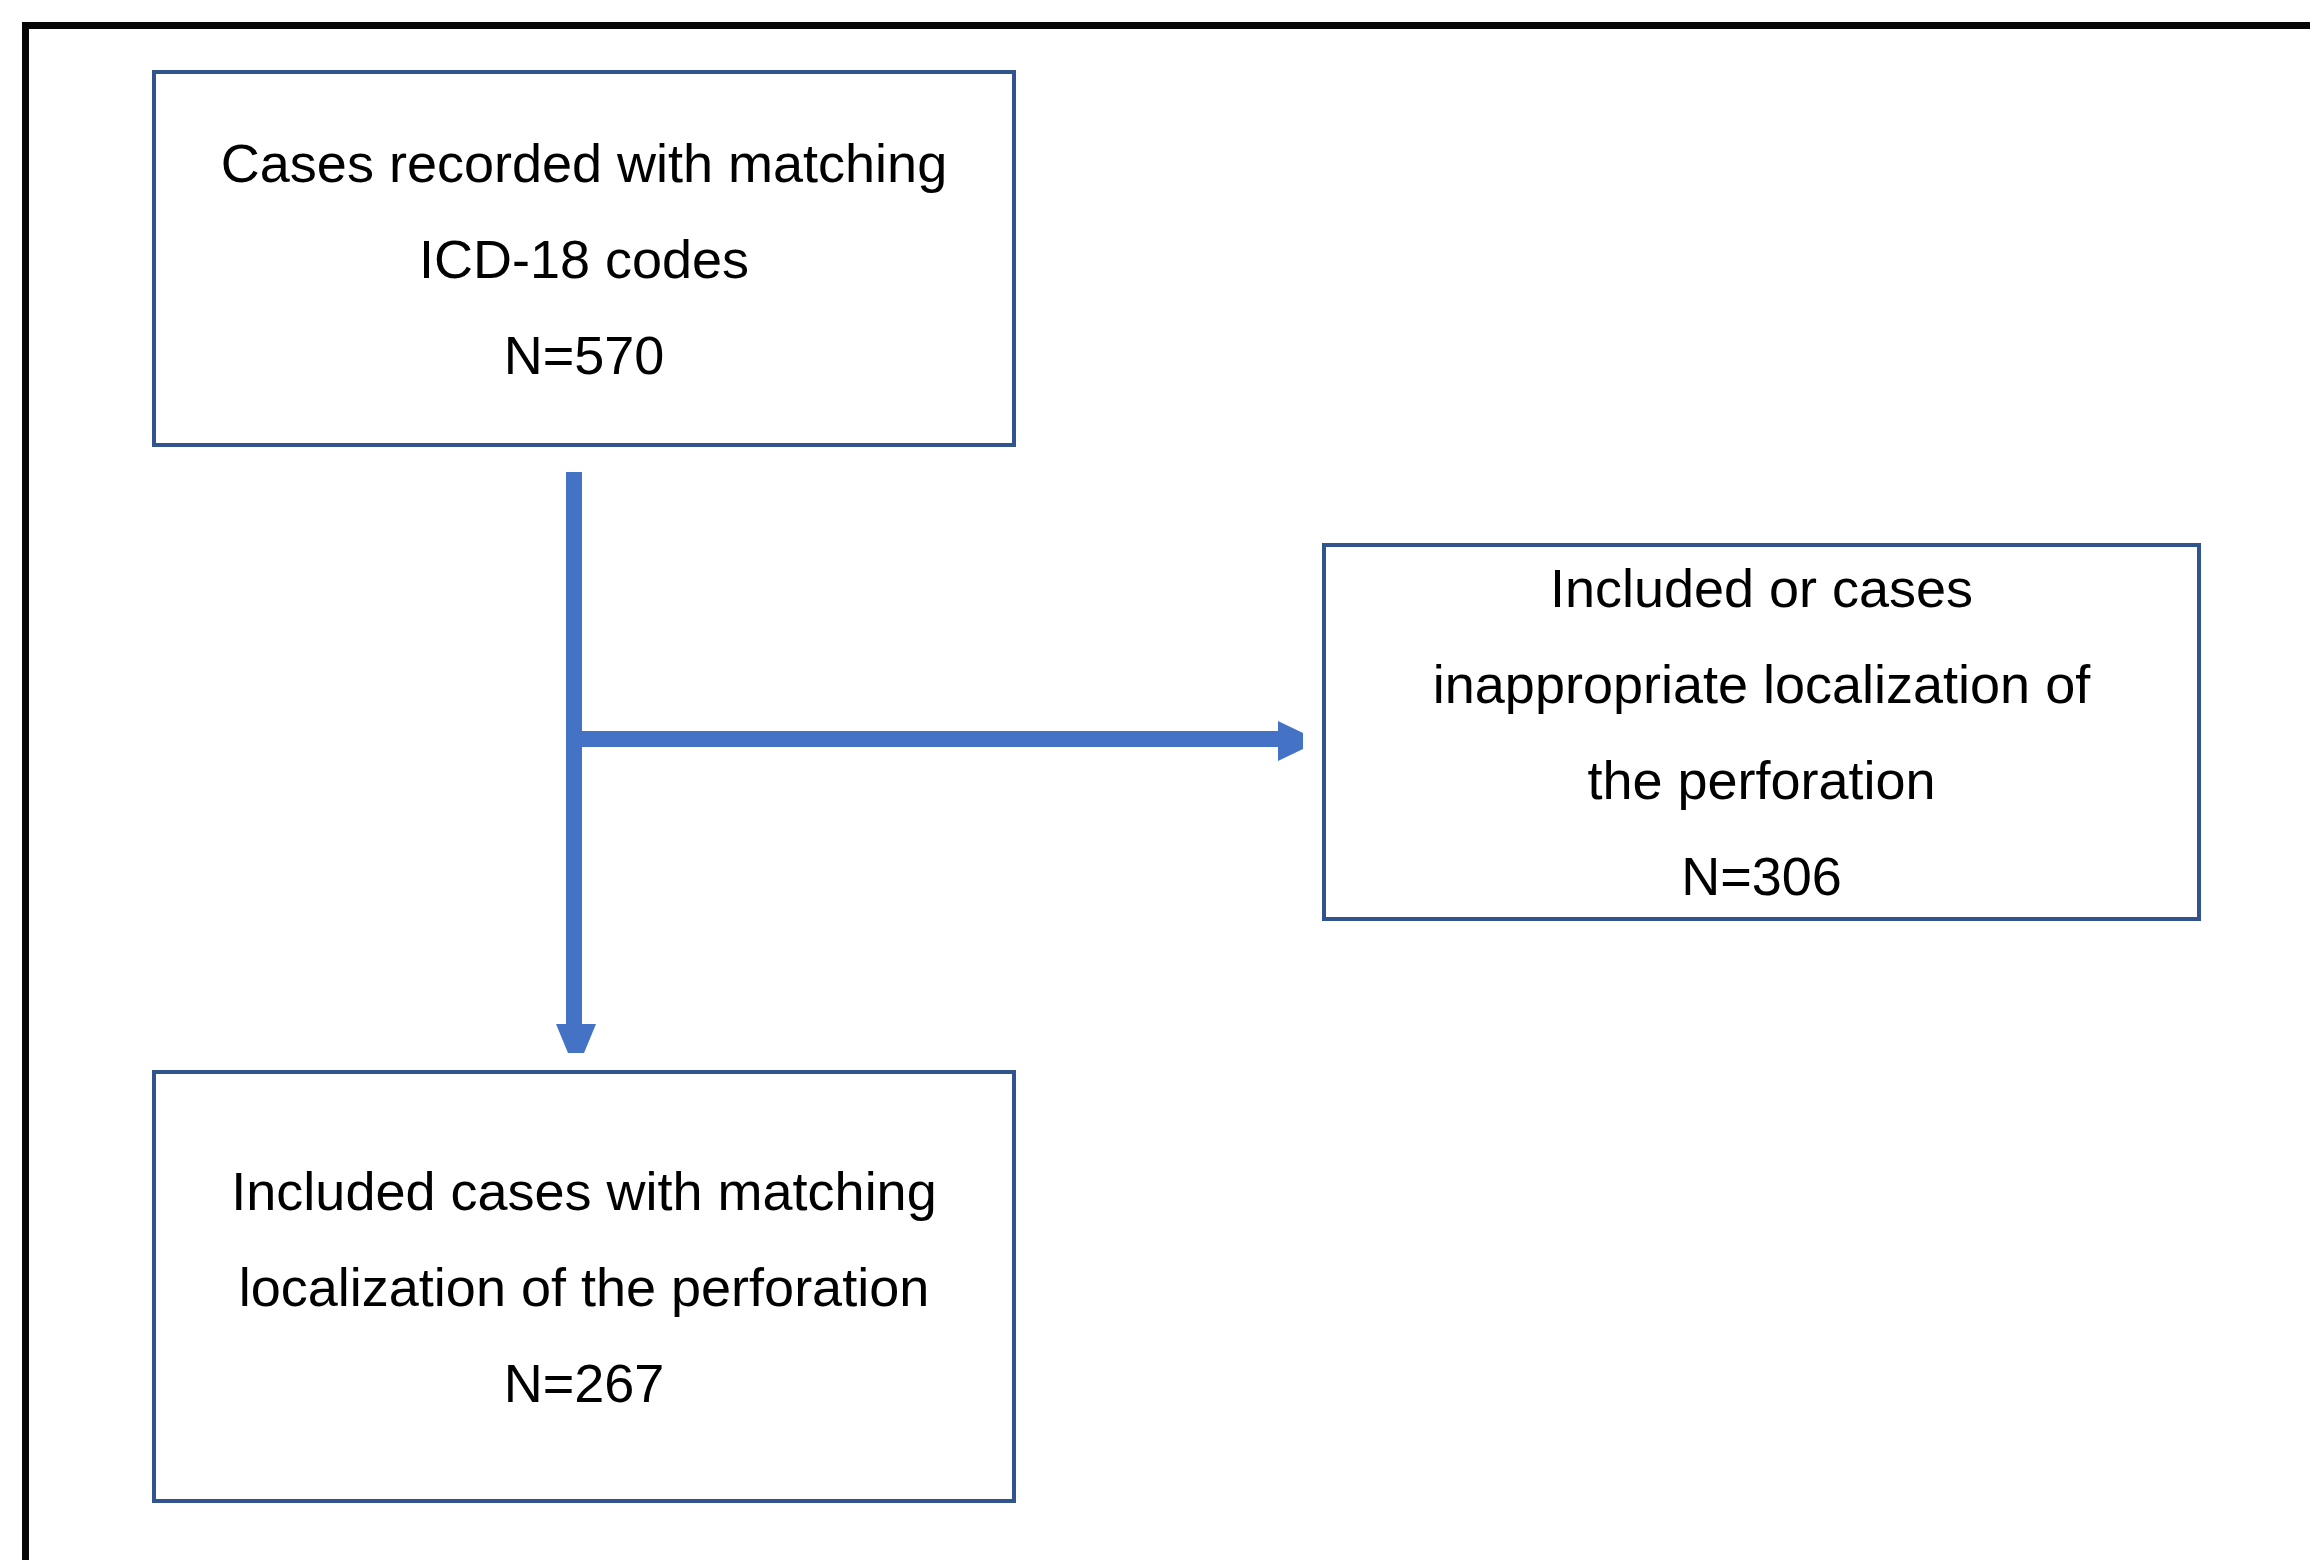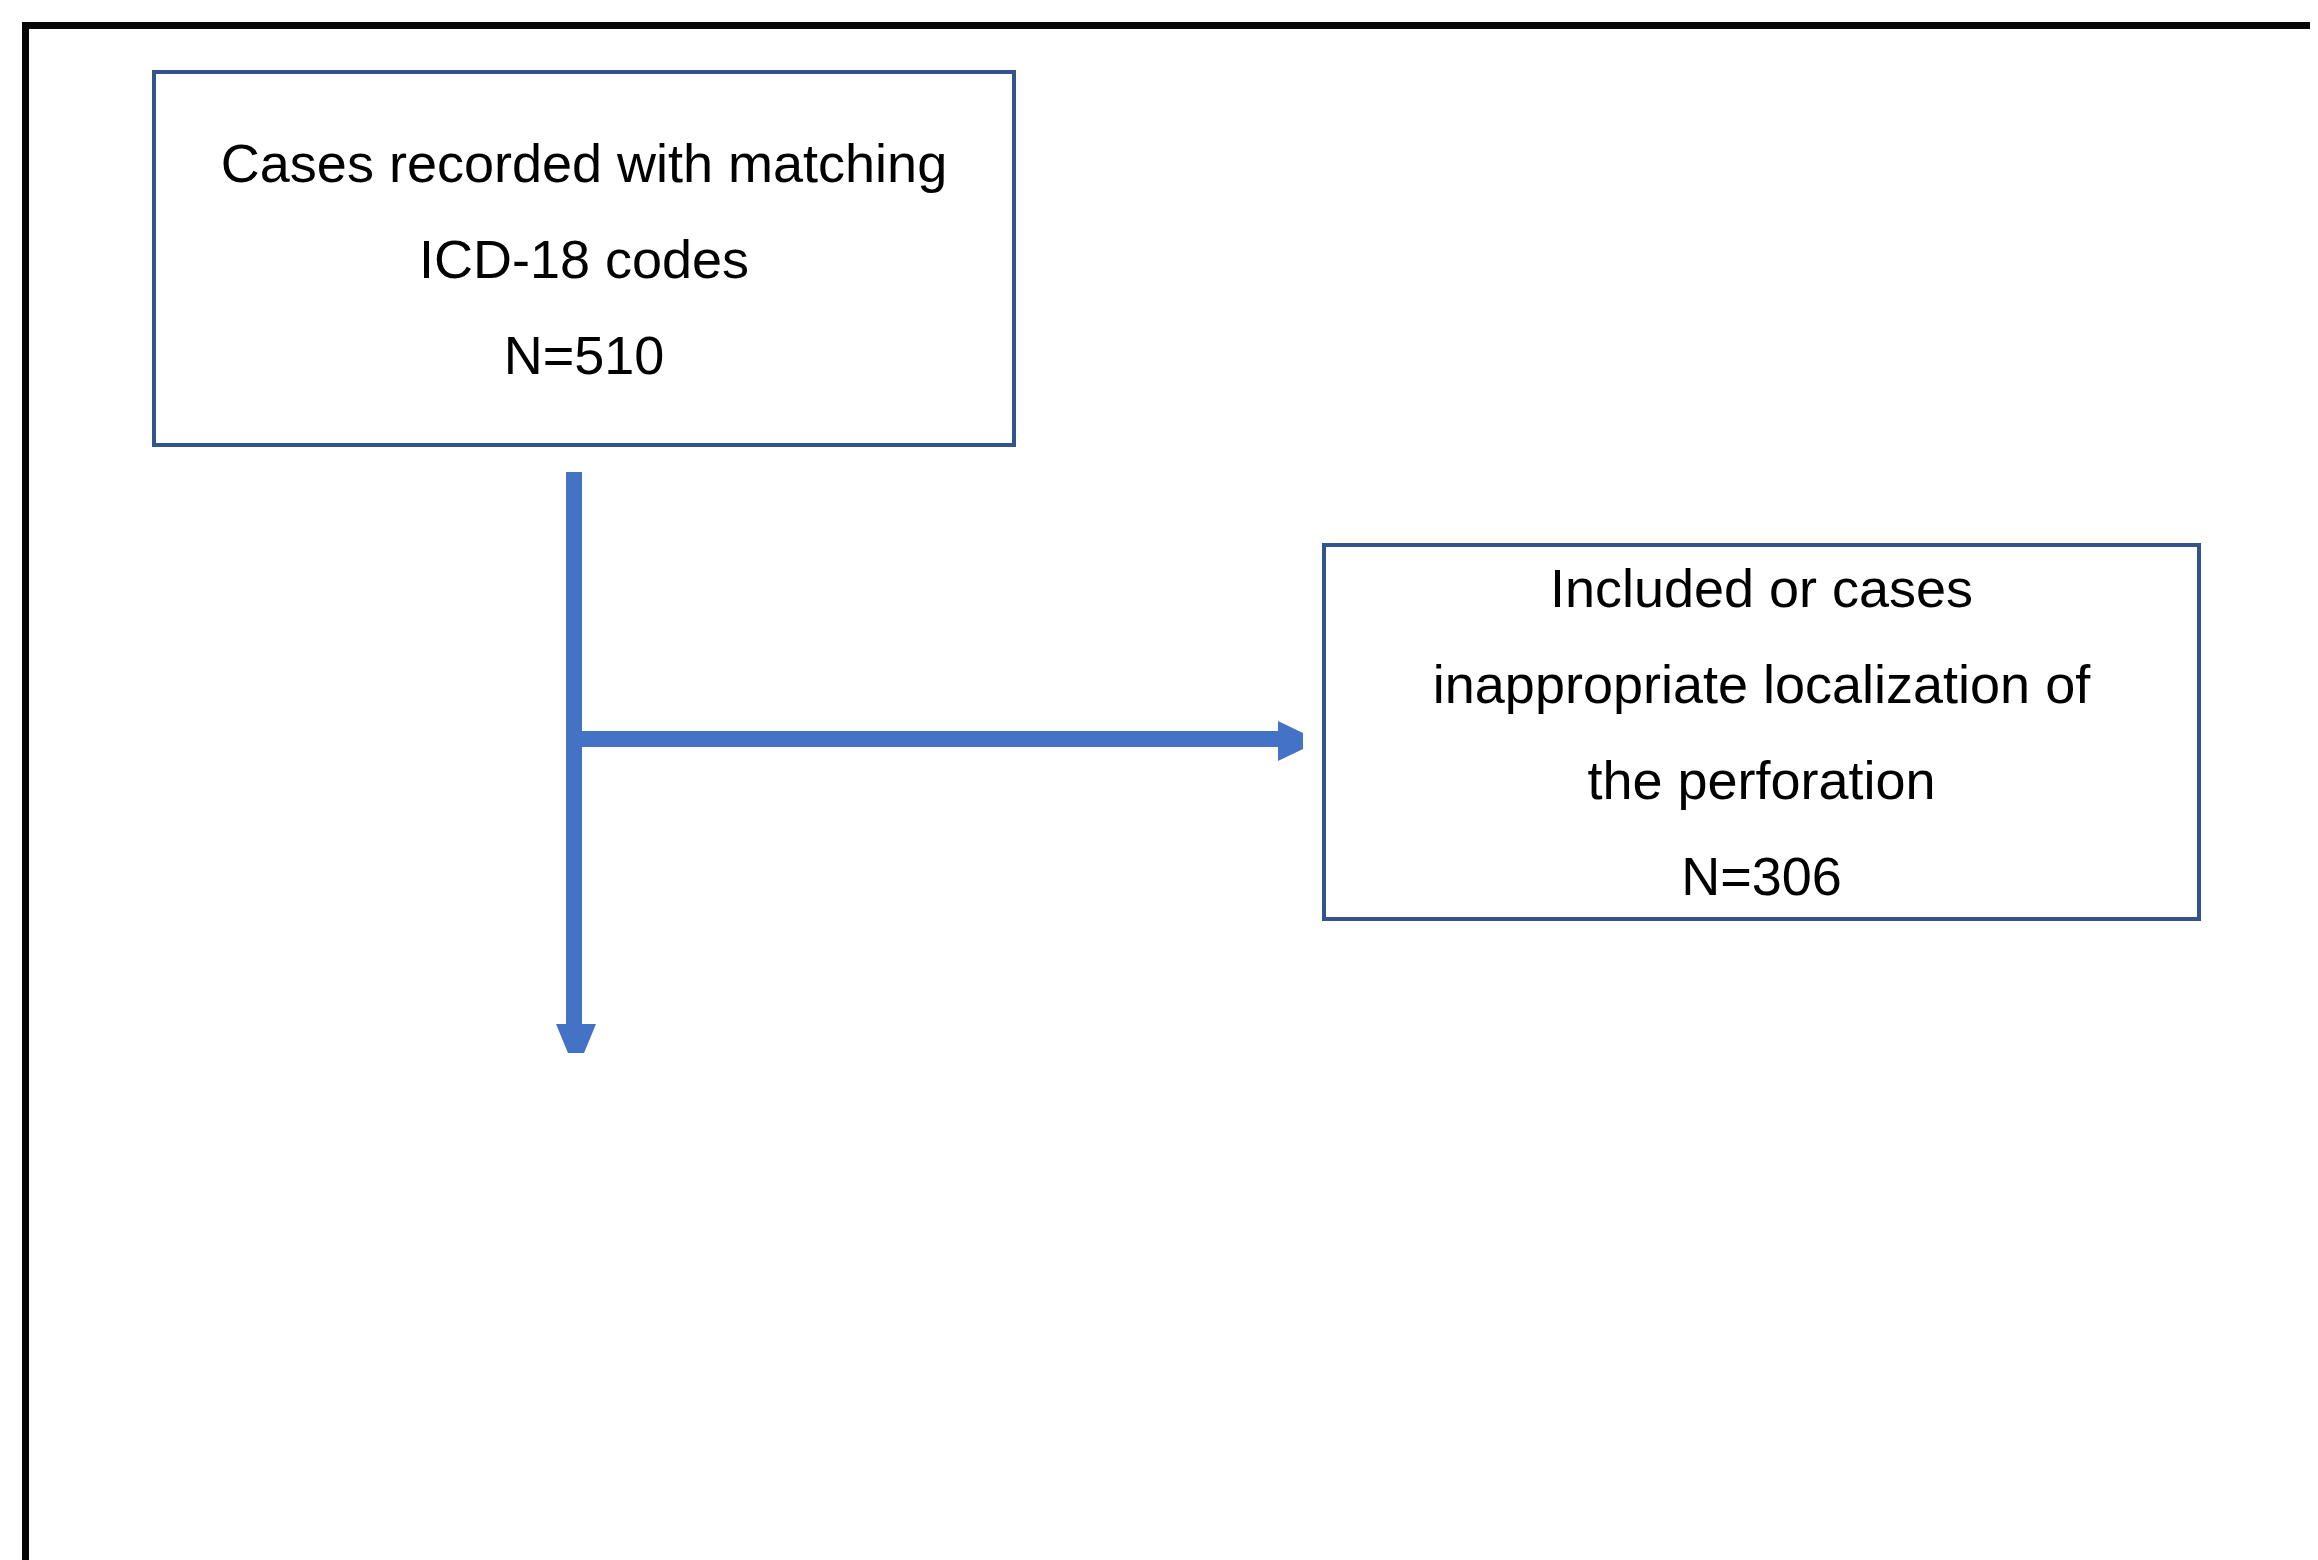--- a/index.html
+++ b/index.html
@@ -72,30 +72,35 @@
 </head>
 <body>
 
 <div class="canvas">
 
   <div class="outer-frame"></div>
 
   <div class="flow-box box-top">
     <span class="text-line">Cases recorded with matching</span>
     <span class="text-line">ICD-18 codes</span>
-    <span class="text-line">N=510</span>
+    <span class="text-line">N=570</span>
   </div>
 
   <div class="flow-box box-right">
     <span class="text-line">Included or cases</span>
     <span class="text-line">inappropriate localization of</span>
     <span class="text-line">the perforation</span>
     <span class="text-line">N=306</span>
   </div>
 
+  <div class="flow-box box-bottom">
+    <span class="text-line">Included cases with matching</span>
+    <span class="text-line">localization of the perforation</span>
+    <span class="text-line">N=267</span>
+  </div>
 
   <div class="connector-line v-line"></div>
   <div class="arrowhead arrowhead-down"></div>
   <div class="connector-line h-line"></div>
   <div class="arrowhead arrowhead-right"></div>
 
 </div>
 
 
 </body></html>

